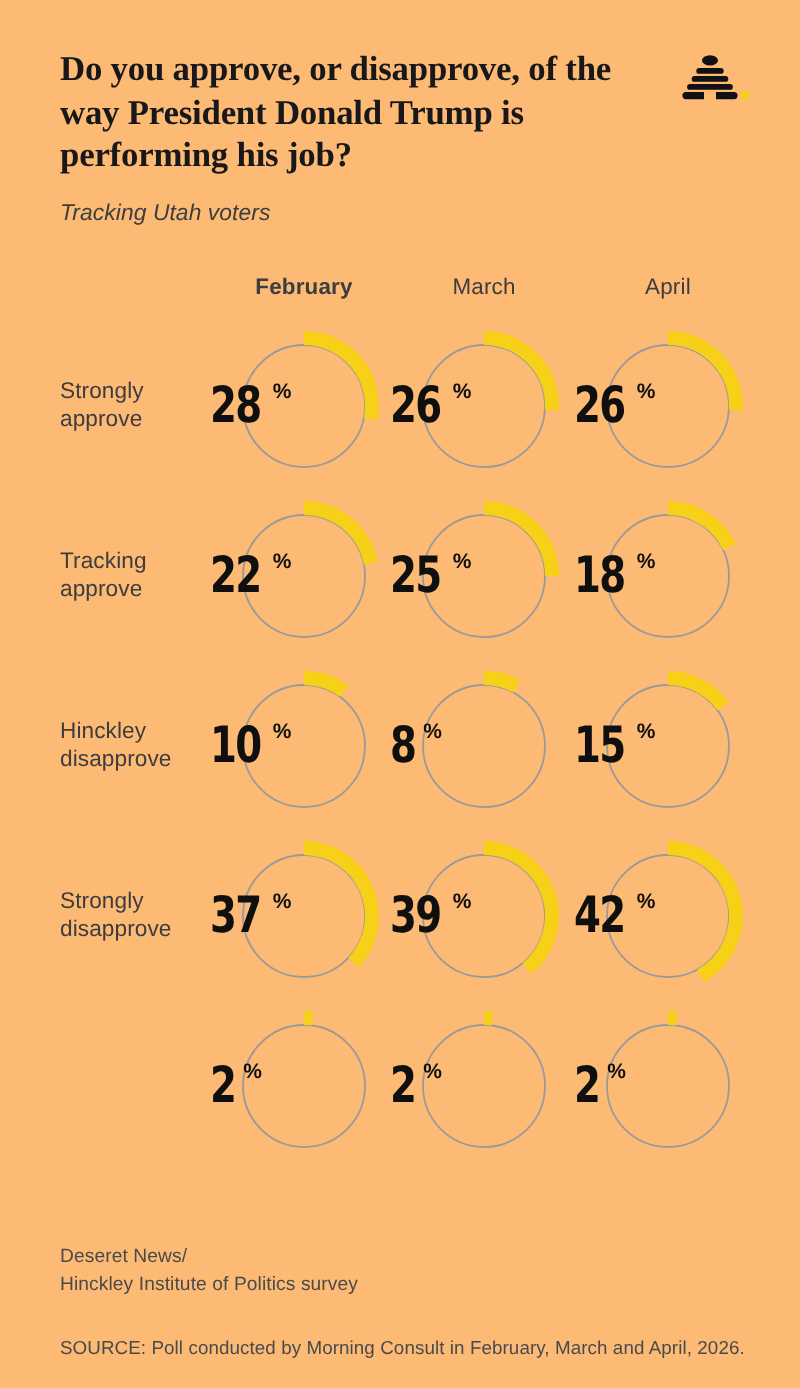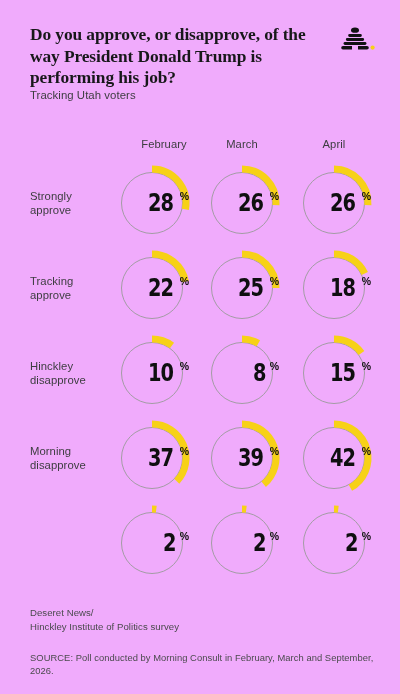--- a/index.html
+++ b/index.html
@@ -14,21 +14,21 @@
     overflow: hidden;
     font-family: "Liberation Sans", sans-serif;
     -webkit-font-smoothing: antialiased;
   }
 
   .graphic {
     position: absolute;
     left: 0; top: 0;
     width: 400px;
     height: 694px;
-    background: #f0abfc;
+    background: #fdba74;
   }
 
   
   .header {
     position: absolute;
     left: 30px;
     top: 24px;
     width: 290px;
   }
   .title {
@@ -37,21 +37,23 @@
     font-size: 17.4px;
     line-height: 21.5px;
     color: #18181a;
     letter-spacing: -0.1px;
     margin: 0;
   }
   .subtitle {
     font-family: "Liberation Sans", sans-serif;
     font-size: 11.4px;
     color: #3d3d40;
+    margin-top: 12px;
     letter-spacing: 0.05px;
+    font-style: italic;
   }
 
   .logo {
     position: absolute;
     right: 22px;
     top: 26px;
     width: 40px;
     height: 26px;
   }
 
@@ -65,21 +67,21 @@
   }
   .col-header {
     position: absolute;
     top: 0;
     width: 100px;
     text-align: center;
     font-size: 11.2px;
     color: #3d3d40;
     letter-spacing: 0.1px;
   }
-  .col-header.c0 { left: 114px; }
+  .col-header.c0 { left: 102px; font-weight: bold; }
   .col-header.c1 { left: 192px; }
   .col-header.c2 { left: 284px; }
 
   
   .rows {
     position: absolute;
     left: 0;
     top: 160px;
     width: 400px;
   }
@@ -111,21 +113,21 @@
   .cell.c2 { left: 292px; }
 
   .donut { display: block; width: 84px; height: 84px; overflow: visible; }
 
   .pct-wrap {
     position: absolute;
     left: 0; top: 0;
     width: 84px; height: 84px;
     display: flex;
     align-items: center;
-    justify-content: flex-end;
+    justify-content: flex-start;
     pointer-events: none;
   }
   .pct-inner {
     display: flex;
     align-items: flex-start;
     transform: translate(-5px, 0px);
   }
   .pct-num {
     font-family: "DejaVu Sans Condensed", "Liberation Sans Narrow", "Liberation Sans", sans-serif;
     font-weight: bold;
@@ -151,20 +153,21 @@
     position: absolute;
     left: 30px;
     top: 606px;
     width: 350px;
   }
   .credit {
     font-size: 9.6px;
     line-height: 13.6px;
     color: #4a4a4d;
     letter-spacing: 0.05px;
+    margin-top: 16px;
   }
   .source {
     margin-top: 18px;
     font-size: 9.4px;
     line-height: 13px;
     color: #4a4a4d;
     letter-spacing: 0.05px;
   }
 </style>
 </head>
@@ -313,21 +316,21 @@
           <div class="pct-wrap">
             <div class="pct-inner">
               <span class="pct-num">15</span>
               <span class="pct-sym">%</span>
             </div>
           </div>
         </div>
     </div>
 
     <div class="row">
-      <div class="row-label">Morning disapprove</div>
+      <div class="row-label">Strongly disapprove</div>
       <div class="cell c0">
           <svg viewBox="0 0 84 84" class="donut">
             <circle cx="42" cy="42" r="30.5" fill="none" stroke="#9a9a9a" stroke-width="0.9"></circle>
             <path d="M 42.00 8.00 A 34 34 0 0 1 66.78 65.27" fill="none" stroke="#F7D117" stroke-width="7" stroke-linecap="butt"></path>
           </svg>
           <div class="pct-wrap">
             <div class="pct-inner">
               <span class="pct-num">37</span>
               <span class="pct-sym">%</span>
             </div>
@@ -395,16 +398,16 @@
               <span class="pct-sym">%</span>
             </div>
           </div>
         </div>
     </div>
 
   </div>
 
   <div class="footer">
     <div class="credit">Deseret News/<br>Hinckley Institute of Politics survey</div>
-    <div class="source">SOURCE: Poll conducted by Morning Consult in February, March and September, 2026.</div>
+    <div class="source">SOURCE: Poll conducted by Morning Consult in February, March and April, 2026.</div>
   </div>
 
 </div>
 
 </body></html>

